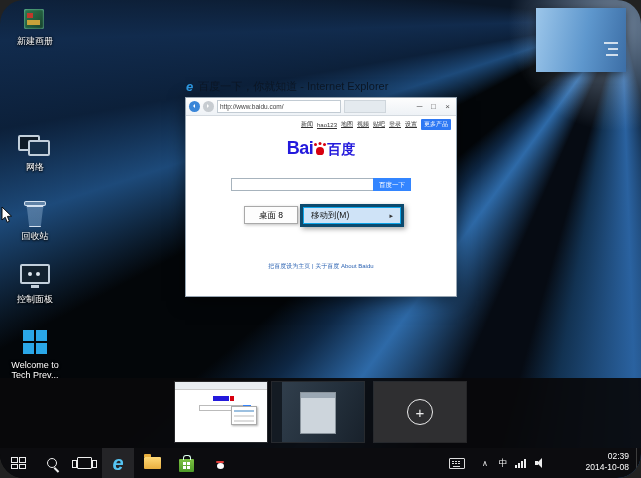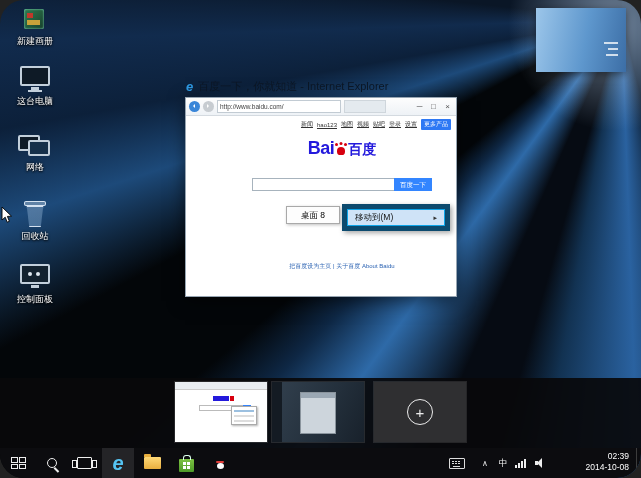--- a/index.html
+++ b/index.html
@@ -62,40 +62,40 @@
   .nav-btn.fwd{background:#c7ccd1;}
   .nav-btn::after{content:"";position:absolute;top:3px;border:2.5px solid transparent;}
   .nav-btn.back::after{left:2px;border-right-color:#fff;}
   .nav-btn.fwd::after{left:4px;border-left-color:#fff;}
   .addr{flex:0 1 118px;height:11px;background:#fff;border:1px solid #c2cbd3;
     font-size:6.5px;line-height:11px;color:#444;padding:0 2px;overflow:hidden;white-space:nowrap;}
   .tabstub{width:40px;height:11px;background:#e4eaef;border:1px solid #cfd6dc;}
   .chrome .sp{flex:1;}
   .wbtn{font-size:8px;color:#555;width:11px;text-align:center;line-height:14px;}
   
-  .page{position:relative;height:156px;background:#fff;overflow:hidden;margin-left:42px;}
+  .page{position:relative;height:156px;background:#fff;overflow:hidden;}
   .bnav{position:absolute;top:3px;right:5px;display:flex;align-items:center;gap:4px;
     font-size:6px;color:#333;}
   .bnav .lnk{text-decoration:underline;}
   .bnav .more{background:#2d78f4;color:#fff;padding:1px 3px;border-radius:1px;text-decoration:none;}
   .blogo{position:absolute;top:22px;width:100%;text-align:center;}
   .blogo .bai{font-size:18px;font-weight:bold;color:#2319dc;letter-spacing:-.5px;}
   .blogo .du{font-size:14px;font-weight:bold;color:#2319dc;}
   .paw{position:relative;display:inline-block;width:12px;height:14px;margin:0 1px;vertical-align:-2px;}
   .paw::before{content:"";position:absolute;left:2px;top:5px;width:8px;height:8px;
     background:#d7000f;border-radius:50% 50% 42% 42%;}
   .paw::after{content:"";position:absolute;left:0;top:1px;width:3px;height:3px;border-radius:50%;
     background:#d7000f;box-shadow:4.5px -1px 0 #d7000f,9px 0 0 #d7000f;}
   .srow{position:absolute;top:62px;left:50%;transform:translateX(-50%);display:flex;width:180px;height:13px;}
   .binput{flex:1;background:#fff;border:1px solid #a7b3bd;border-right:none;}
   .bbtn{width:38px;background:#3385ff;color:#fff;font-size:6.5px;line-height:13px;text-align:center;}
   .badge{position:absolute;left:58px;top:90px;width:52px;height:16px;line-height:16px;text-align:center;
     background:#fdfdfd;border:1px solid #a9a9a9;font-size:8.5px;color:#000;
     box-shadow:1px 1px 3px rgba(0,0,0,.25);}
-  .cmenu{position:absolute;left:114px;top:88px;width:96px;background:#0ea5e9;border:5px solid #0c4a6e;
+  .cmenu{position:absolute;left:114px;top:88px;width:96px;background:#0ea5e9;border:3px solid #0c4a6e;
     box-shadow:2px 2px 5px rgba(0,0,0,.35);padding:1px;}
   .mrow{height:15px;display:flex;align-items:center;padding:0 7px;font-size:8.5px;color:#111;}
   .mrow.hl{background:#cfe3f7;}
   .marrow{margin-left:auto;font-size:7px;color:#333;}
   .bfoot{position:absolute;top:146px;width:100%;text-align:center;}
   .bfoot .f1{font-size:6px;color:#2d64b3;}
   .bfoot .f2{font-size:5.5px;color:#9a9a9a;margin-top:2px;}
   
   .strip{position:absolute;left:0;top:378px;width:641px;height:70px;background:rgba(9,9,11,.93);}
   .thumb{position:absolute;top:4px;width:92px;height:60px;box-shadow:0 0 0 1px rgba(255,255,255,.12);}
@@ -167,28 +167,20 @@
 
   <div class="icon-item i1">
     <div class="ic">
         <div class="album-box">
           <b></b>
           <i></i>
         </div>
       </div>
     <div class="ic-label">新建画册</div>
   </div>
-  <div class="icon-item i2">
-    <div class="ic">
-        <div class="mon"></div>
-        <div class="mon-stand"></div>
-        <div class="mon-base"></div>
-      </div>
-    <div class="ic-label">这台电脑</div>
-  </div>
   <div class="icon-item i3">
     <div class="ic net">
         <div class="mon"></div>
         <div class="mon m2"></div>
       </div>
     <div class="ic-label">网络</div>
   </div>
   <div class="icon-item i4">
     <div class="ic">
         <div class="bin-rim"></div>
@@ -197,20 +189,31 @@
     <div class="ic-label">回收站</div>
   </div>
   <div class="icon-item i5">
     <div class="ic cpl">
         <div class="mon"></div>
         <div class="knob k1"></div>
         <div class="knob k2"></div>
         <div class="mon-stand"></div>
       </div>
     <div class="ic-label">控制面板</div>
+  </div>
+  <div class="icon-item i6">
+    <div class="ic">
+        <div class="wtile">
+          <i></i>
+          <i></i>
+          <i></i>
+          <i></i>
+        </div>
+      </div>
+    <div class="ic-label">Welcome to Tech Prev...</div>
   </div>
 
   <div class="corner-thumb">
     <i class="d1"></i>
     <i class="d2"></i>
     <i class="d3"></i>
   </div>
 
   <div class="pv-header">
     <span class="ie-glyph">e</span>

